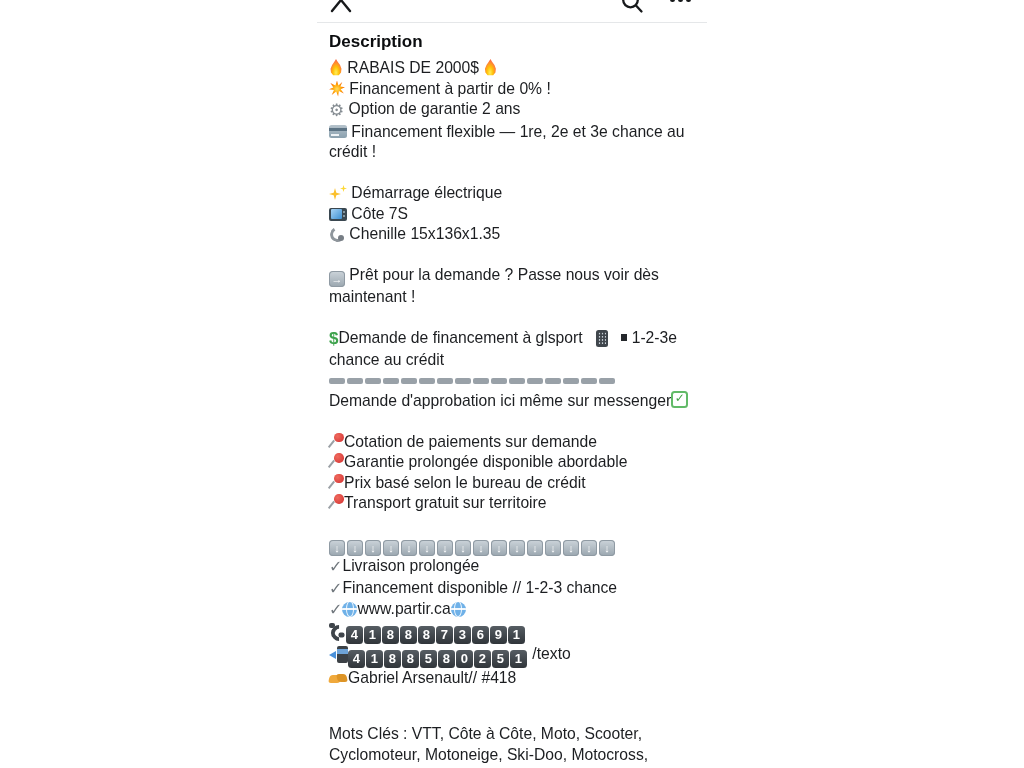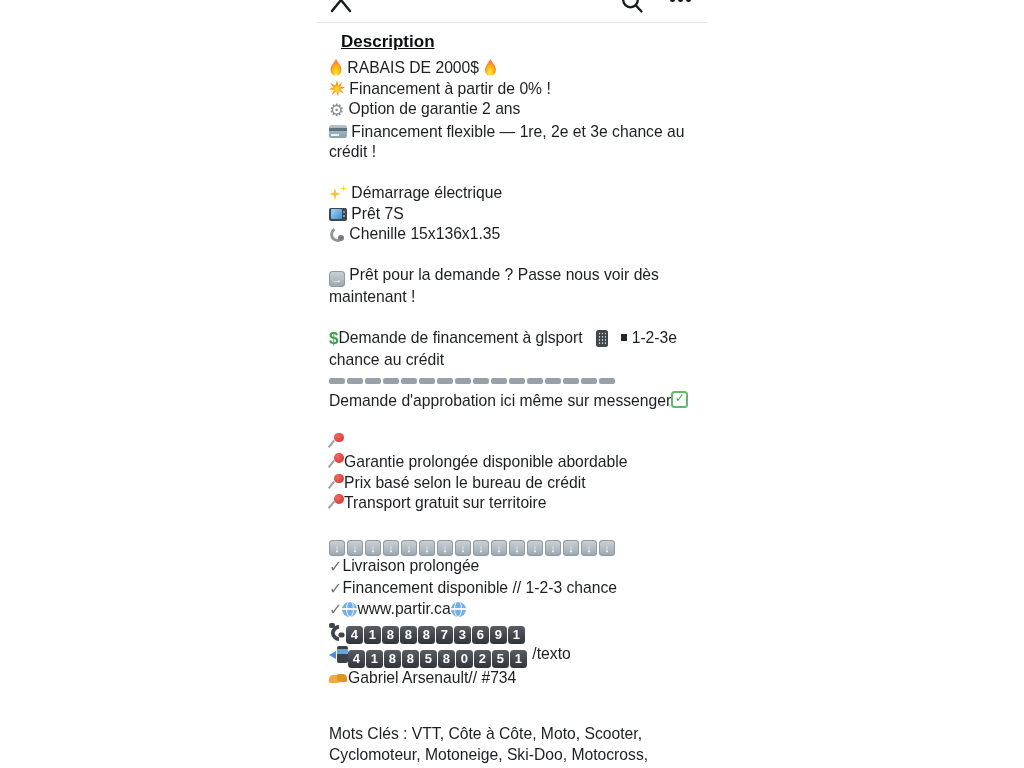--- a/index.html
+++ b/index.html
@@ -10,21 +10,21 @@
   
   .topbar{position:relative;height:22px;border-bottom:1.5px solid #e5e7e9;}
   .iconbtn{position:absolute;background:none;border:none;padding:0;cursor:pointer;}
   .btn-close{left:12px;top:-12px;width:24px;height:26px;}
   .btn-search{left:303px;top:-8px;width:26px;height:24px;}
   .btn-more{left:351px;top:-3px;width:28px;height:12px;}
   .dots span{display:inline-block;width:4.5px;height:4.5px;border-radius:50%;background:#17191b;margin-right:3.5px;vertical-align:top;}
 
   
   .content{padding:9px 16px 0 12px;color:#1c1e21;}
-  .section-title{font-size:17px;line-height:19px;font-weight:700;color:#0b0d0f;margin:0 0 7px 12px;text-decoration:underline;}
+  .section-title{font-size:17px;line-height:19px;font-weight:700;color:#0b0d0f;margin:0 0 7px 0;}
   .line{font-size:15.7px;line-height:20.5px;white-space:pre-wrap;color:#1c1e21;}
   .line.blank{height:20.5px;}
   .para{font-size:15.7px;line-height:20.5px;color:#1c1e21;}
 
   
   .ic{display:inline-block;position:relative;vertical-align:-2px;}
 
   .ic-fire{width:14px;height:17px;vertical-align:-3px;
     background:radial-gradient(ellipse at 50% 80%,#ffee58 0%,#ffc107 30%,#ff7043 62%,#e64a19 100%);
     clip-path:polygon(50% 0%,62% 16%,79% 36%,89% 57%,86% 79%,70% 96%,30% 96%,14% 79%,11% 57%,22% 35%,38% 16%);}
@@ -119,40 +119,40 @@
 
     <div class="content">
       <h2 class="section-title">Description</h2>
       <div>
           <div class="line"><span class="ic ic-fire"></span><span> RABAIS DE 2000$ </span><span class="ic ic-fire"></span></div>
           <div class="line"><span class="ic ic-collision"></span><span> Financement à partir de 0% !</span></div>
           <div class="line"><span class="ic ic-gear"></span><span> Option de garantie 2 ans</span></div>
           <div class="line"><span class="ic ic-credit-card"></span><span> Financement flexible — 1re, 2e et 3e chance au crédit !</span></div>
           <div class="line blank"></div>
           <div class="line"><span class="ic ic-sparkles"></span><span> Démarrage électrique</span></div>
-          <div class="line"><span class="ic ic-tv"></span><span> Prêt 7S</span></div>
+          <div class="line"><span class="ic ic-tv"></span><span> Côte 7S</span></div>
           <div class="line"><span class="ic ic-mechanical-arm"></span><span> Chenille 15x136x1.35</span></div>
           <div class="line blank"></div>
           <div class="line"><span class="ic ic-arrow-right-button"></span><span> Prêt pour la demande ? Passe nous voir dès maintenant !</span></div>
           <div class="line blank"></div>
           <div class="line"><span class="ic ic-dollar"></span><span>Demande de financement à glsport   </span><span class="ic ic-mobile-phone"></span><span>   </span><span class="ic ic-small-black-square"></span><span> 1-2-3e chance au crédit</span></div>
           <div class="line minus-row"><span class="seg"></span><span class="seg"></span><span class="seg"></span><span class="seg"></span><span class="seg"></span><span class="seg"></span><span class="seg"></span><span class="seg"></span><span class="seg"></span><span class="seg"></span><span class="seg"></span><span class="seg"></span><span class="seg"></span><span class="seg"></span><span class="seg"></span><span class="seg"></span></div>
           <div class="line"><span>Demande d'approbation ici même sur messenger</span><span class="ic ic-check-green-box"></span></div>
           <div class="line blank"></div>
-          <div class="line"><span class="ic ic-pushpin"></span></div>
+          <div class="line"><span class="ic ic-pushpin"></span><span>Cotation de paiements sur demande</span></div>
           <div class="line"><span class="ic ic-pushpin"></span><span>Garantie prolongée disponible abordable</span></div>
           <div class="line"><span class="ic ic-pushpin"></span><span>Prix basé selon le bureau de crédit</span></div>
           <div class="line"><span class="ic ic-pushpin"></span><span>Transport gratuit sur territoire</span></div>
           <div class="line blank"></div>
           <div class="line arrow-row"><span class="ic ic-arrow-down-button"></span><span class="ic ic-arrow-down-button"></span><span class="ic ic-arrow-down-button"></span><span class="ic ic-arrow-down-button"></span><span class="ic ic-arrow-down-button"></span><span class="ic ic-arrow-down-button"></span><span class="ic ic-arrow-down-button"></span><span class="ic ic-arrow-down-button"></span><span class="ic ic-arrow-down-button"></span><span class="ic ic-arrow-down-button"></span><span class="ic ic-arrow-down-button"></span><span class="ic ic-arrow-down-button"></span><span class="ic ic-arrow-down-button"></span><span class="ic ic-arrow-down-button"></span><span class="ic ic-arrow-down-button"></span><span class="ic ic-arrow-down-button"></span></div>
           <div class="line"><span class="ic ic-check-gray"></span><span>Livraison prolongée</span></div>
           <div class="line"><span class="ic ic-check-gray"></span><span>Financement disponible // 1-2-3 chance</span></div>
           <div class="line"><span class="ic ic-check-gray"></span><span class="ic ic-globe"></span><span>www.partir.ca</span><span class="ic ic-globe"></span></div>
           <div class="line"><span class="ic ic-receiver"></span><span class="key">4</span><span class="key">1</span><span class="key">8</span><span class="key">8</span><span class="key">8</span><span class="key">7</span><span class="key">3</span><span class="key">6</span><span class="key">9</span><span class="key">1</span></div>
           <div class="line"><span class="ic ic-phone-arrow"></span><span class="key">4</span><span class="key">1</span><span class="key">8</span><span class="key">8</span><span class="key">5</span><span class="key">8</span><span class="key">0</span><span class="key">2</span><span class="key">5</span><span class="key">1</span><span> /texto</span></div>
-          <div class="line"><span class="ic ic-handshake"></span><span>Gabriel Arsenault// #734</span></div>
+          <div class="line"><span class="ic ic-handshake"></span><span>Gabriel Arsenault// #418</span></div>
           <div class="line blank"></div>
         </div>
       <p class="para">Mots Clés : VTT, Côte à Côte, Moto, Scooter, Cyclomoteur, Motoneige, Ski-Doo, Motocross, Yamaha, Polaris, CF moto, Adly, Vespa, Génératrice, Suzuki</p>
     </div>
 
   </div>
 </div>
 
 </body></html>

